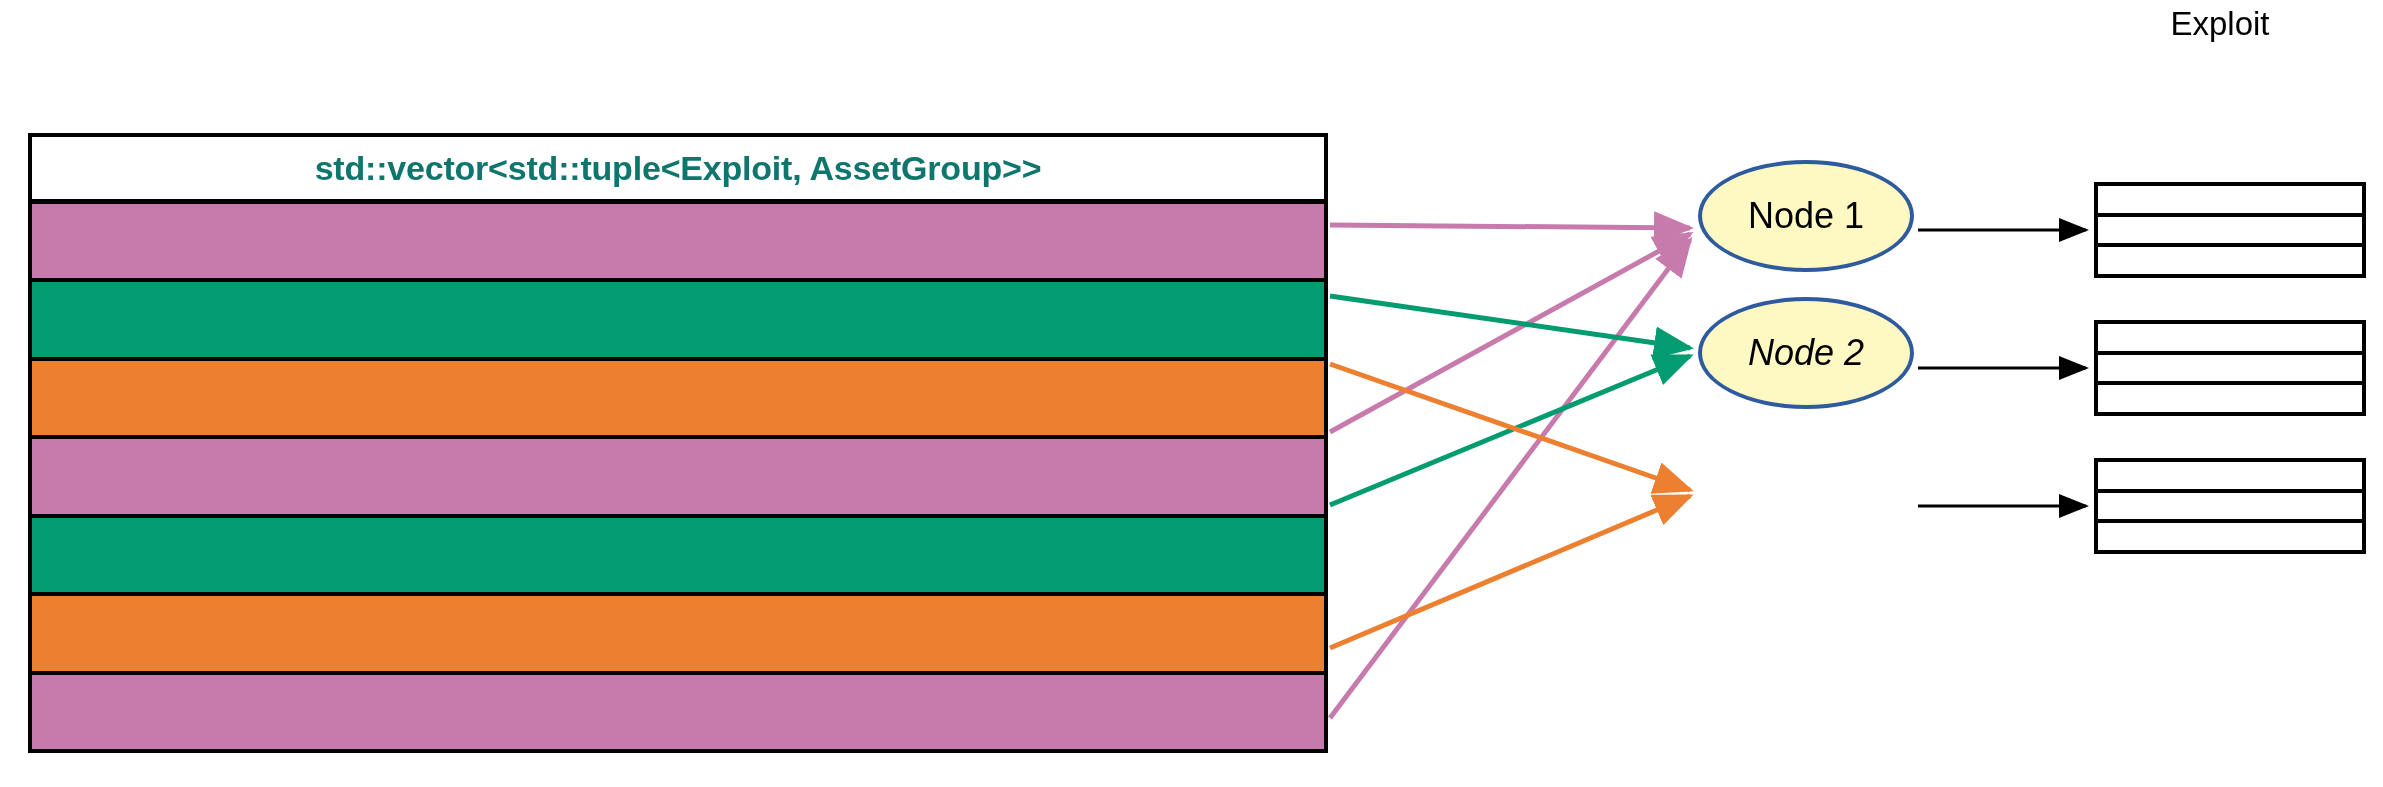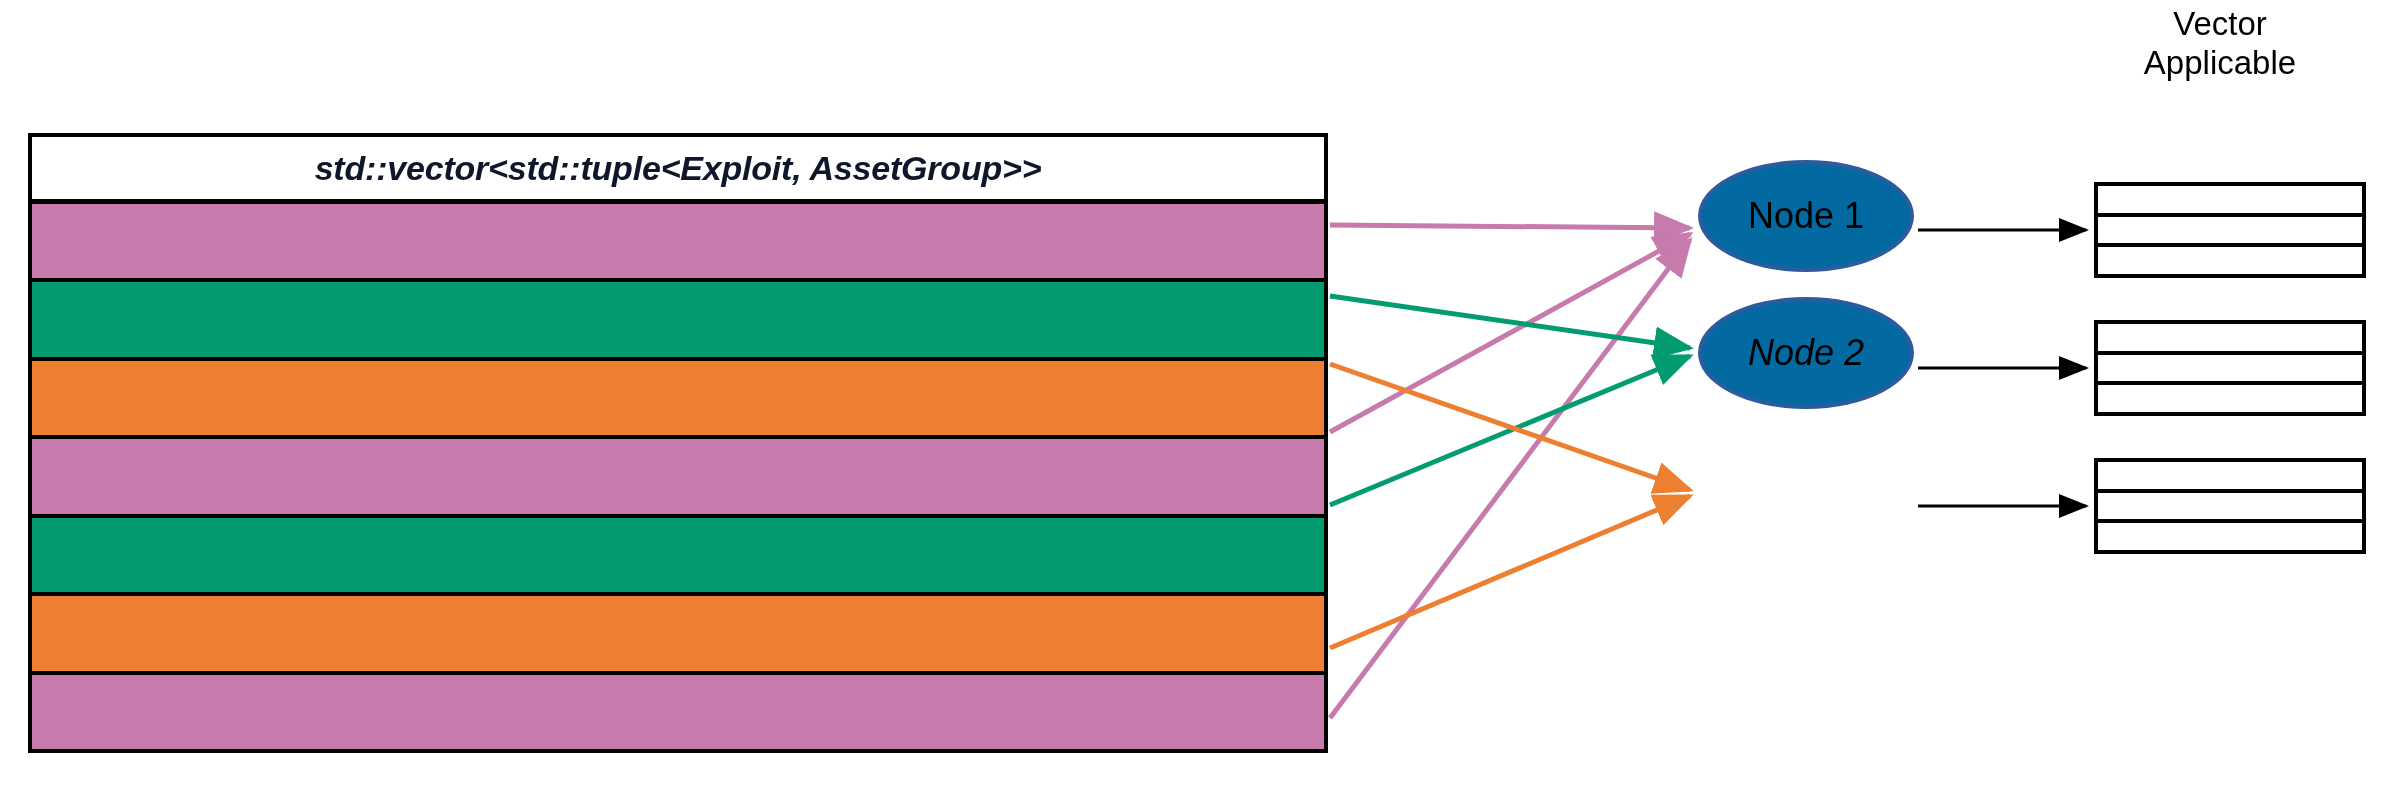--- a/index.html
+++ b/index.html
@@ -10,32 +10,31 @@
   #vector-table{
     position:absolute;left:28px;top:133px;width:1300px;height:620px;
     border:4px solid #000000;box-sizing:border-box;background:#ffffff;
     display:flex;flex-direction:column;
   }
   .vrow{flex:1 1 0;border-bottom:4px solid #000;box-sizing:border-box;min-height:0;}
   .vrow:last-child{border-bottom:none;}
   #vector-header{
     flex:0 0 62px;background:#ffffff;border-bottom:5px solid #000;
     display:flex;align-items:center;justify-content:center;
-    font-weight:bold;font-size:34px;color:#0f172a;letter-spacing:-.2px;
+    font-weight:bold;font-size:34px;color:#0f766e;letter-spacing:-.2px;
     white-space:nowrap;
-    font-style:italic;
   }
 
   
   #links{position:absolute;left:0;top:0;width:2383px;height:787px;pointer-events:none;}
 
   
   .node{
     position:absolute;width:216px;height:112px;border:4px solid #2E5B9E;
-    border-radius:50%;background:#0369a1;box-sizing:border-box;
+    border-radius:50%;background:#fef9c3;box-sizing:border-box;
     display:flex;align-items:center;justify-content:center;
     font-size:36px;color:#000;
   }
   .node .sub{font-size:24px;vertical-align:sub;line-height:0;position:relative;top:8px;}
   #node-1{left:1698px;top:160px;}
   #node-2{left:1698px;top:297px;font-style:italic;}
   #node-n{left:1698px;top:437px;}
 
   
   .outvec{
@@ -120,17 +119,16 @@
     <div class="cell"></div>
     <div class="cell"></div>
   </div>
   <div class="outvec" id="outvec-3">
     <div class="cell"></div>
     <div class="cell"></div>
     <div class="cell"></div>
   </div>
 
   <div id="right-caption">
-    <div>Vector</div>
-    <div>Applicable</div>
+    <div>Exploit</div>
   </div>
 
 </div>
 
 </body></html>

